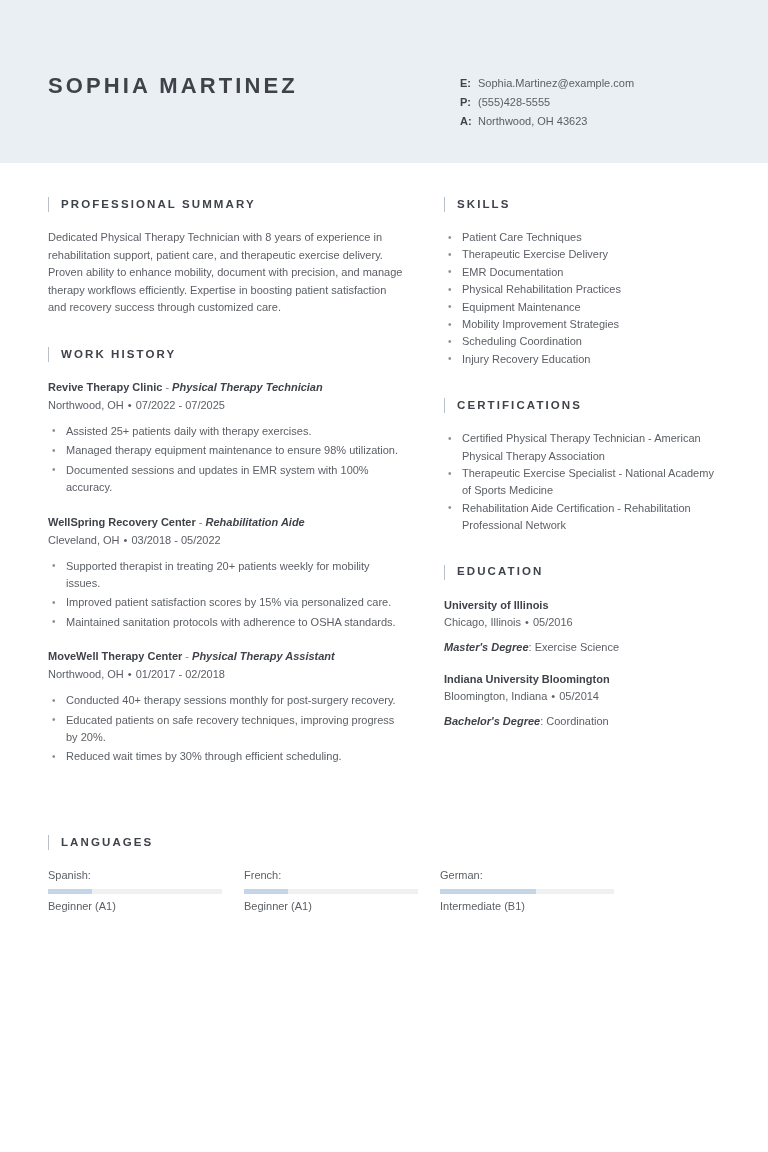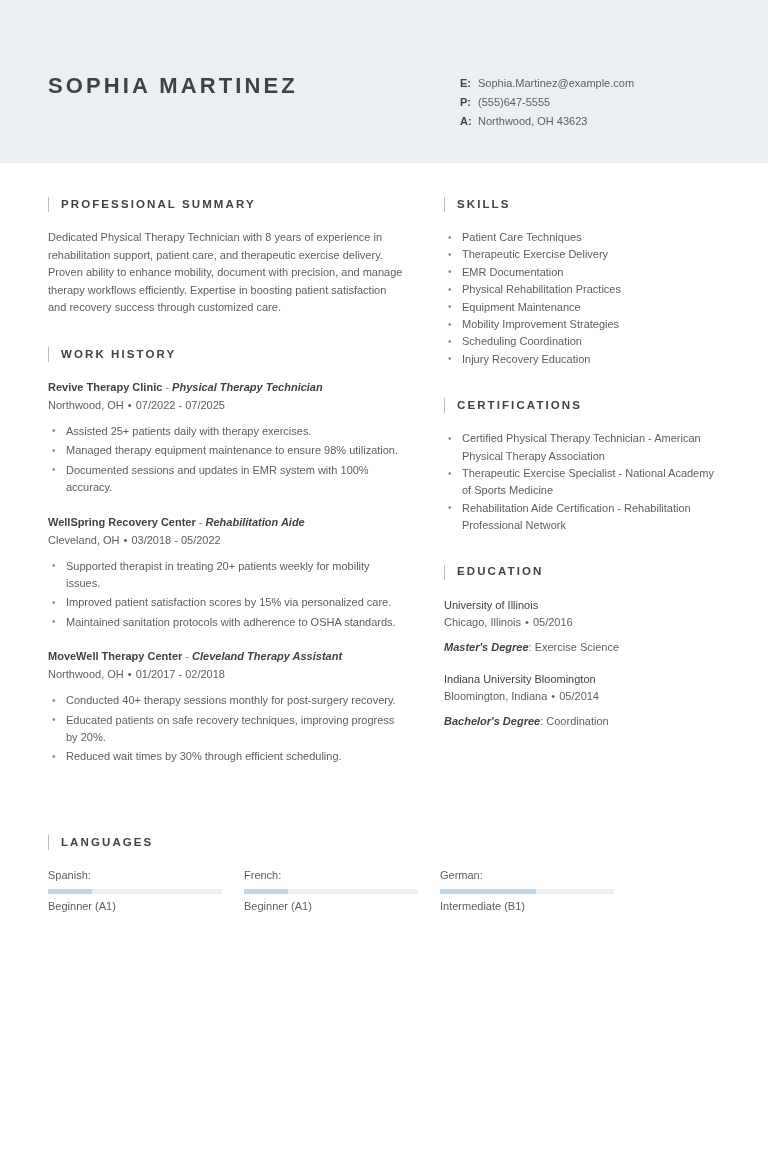--- a/index.html
+++ b/index.html
@@ -175,21 +175,21 @@
   }
 
   
   ul.bullets.tight li { margin-bottom: 0px; line-height: 17.4px; }
 
   
   .edu { margin-bottom: 15px; }
 
   .edu-school {
     font-size: 11px;
-    font-weight: normal;
+    font-weight: bold;
     color: #3f4349;
     line-height: 17px;
   }
 
   .edu-meta {
     font-size: 11px;
     color: #5c6066;
     line-height: 17px;
     margin-bottom: 8px;
   }
@@ -262,21 +262,21 @@
       <div class="name">SOPHIA MARTINEZ</div>
       <div class="contact">
 
         <div class="contact-row">
           <span class="contact-key">E:</span>
           <span class="contact-val">Sophia.Martinez@example.com</span>
         </div>
 
         <div class="contact-row">
           <span class="contact-key">P:</span>
-          <span class="contact-val">(555)647-5555</span>
+          <span class="contact-val">(555)428-5555</span>
         </div>
 
         <div class="contact-row">
           <span class="contact-key">A:</span>
           <span class="contact-val">Northwood, OH 43623</span>
         </div>
 
       </div>
     </div>
   </div>
@@ -322,21 +322,21 @@
           </div>
           <ul class="bullets">
             <li>Supported therapist in treating 20+ patients weekly for mobility issues.</li>
             <li>Improved patient satisfaction scores by 15% via personalized care.</li>
             <li>Maintained sanitation protocols with adherence to OSHA standards.</li>
           </ul>
         </div>
 
         <div class="job">
           <div class="job-title-line">
-            <span class="job-company">MoveWell Therapy Center</span><span class="job-dash"> - </span><span class="job-role">Cleveland Therapy Assistant</span>
+            <span class="job-company">MoveWell Therapy Center</span><span class="job-dash"> - </span><span class="job-role">Physical Therapy Assistant</span>
           </div>
           <div class="job-meta">
             <span>Northwood, OH</span><span class="sep">•</span><span>01/2017 - 02/2018</span>
           </div>
           <ul class="bullets">
             <li>Conducted 40+ therapy sessions monthly for post-surgery recovery.</li>
             <li>Educated patients on safe recovery techniques, improving progress by 20%.</li>
             <li>Reduced wait times by 30% through efficient scheduling.</li>
           </ul>
         </div>

